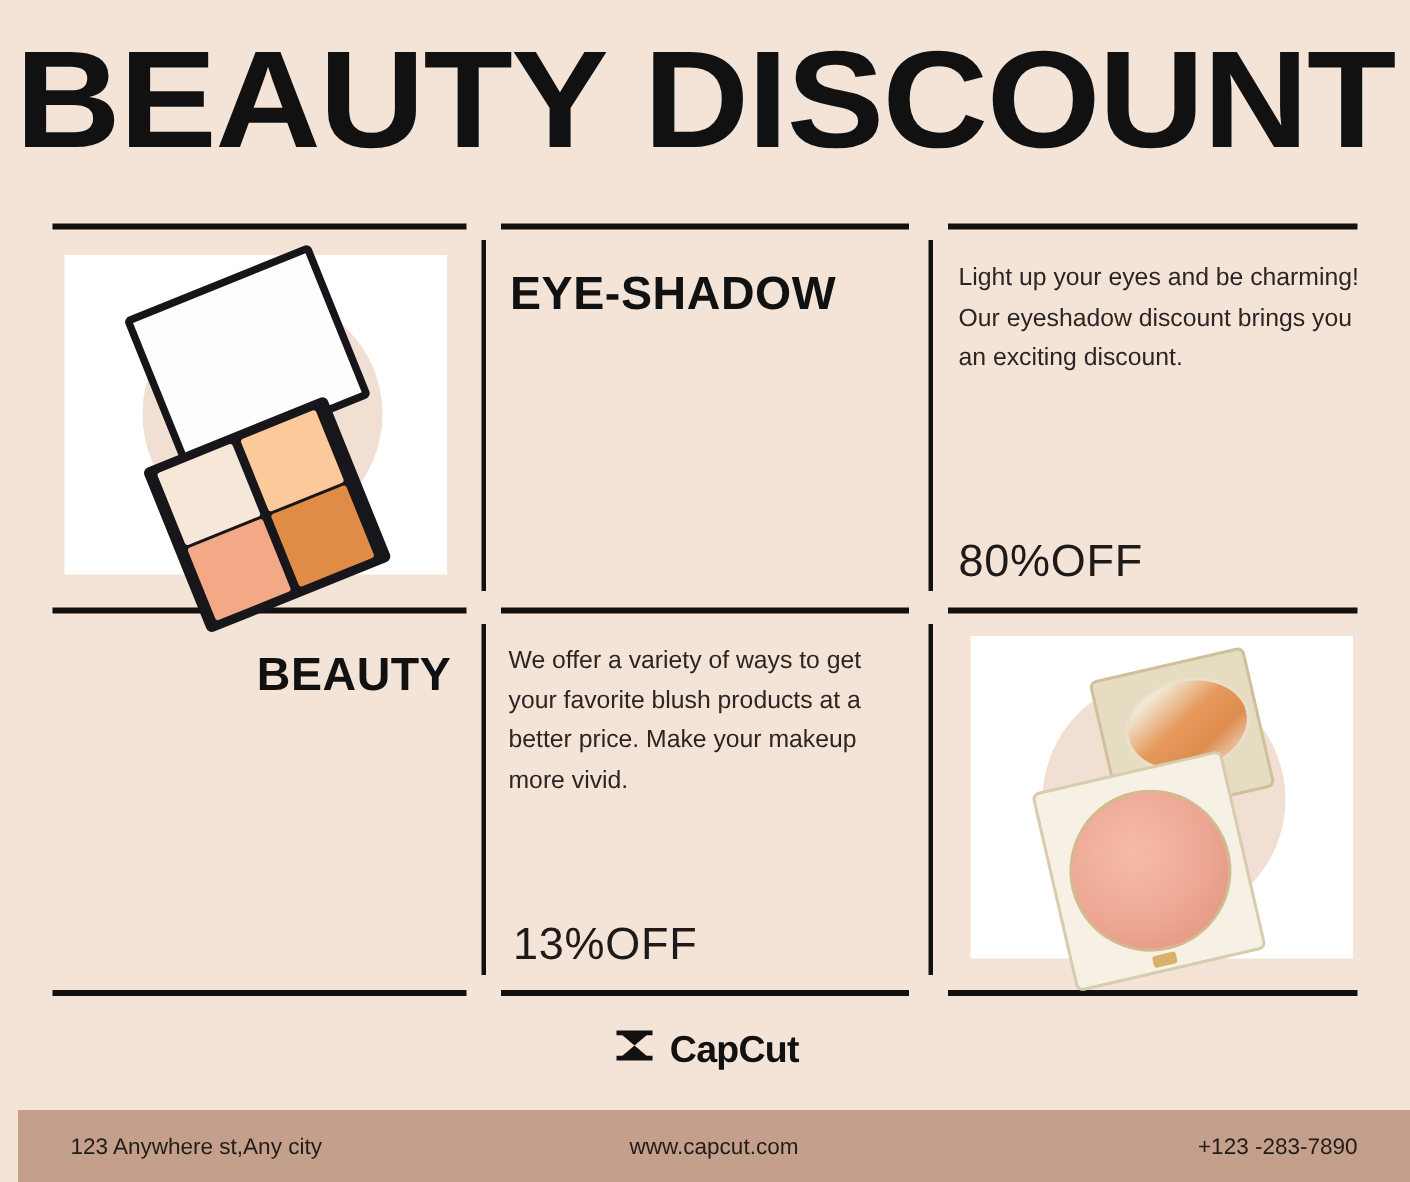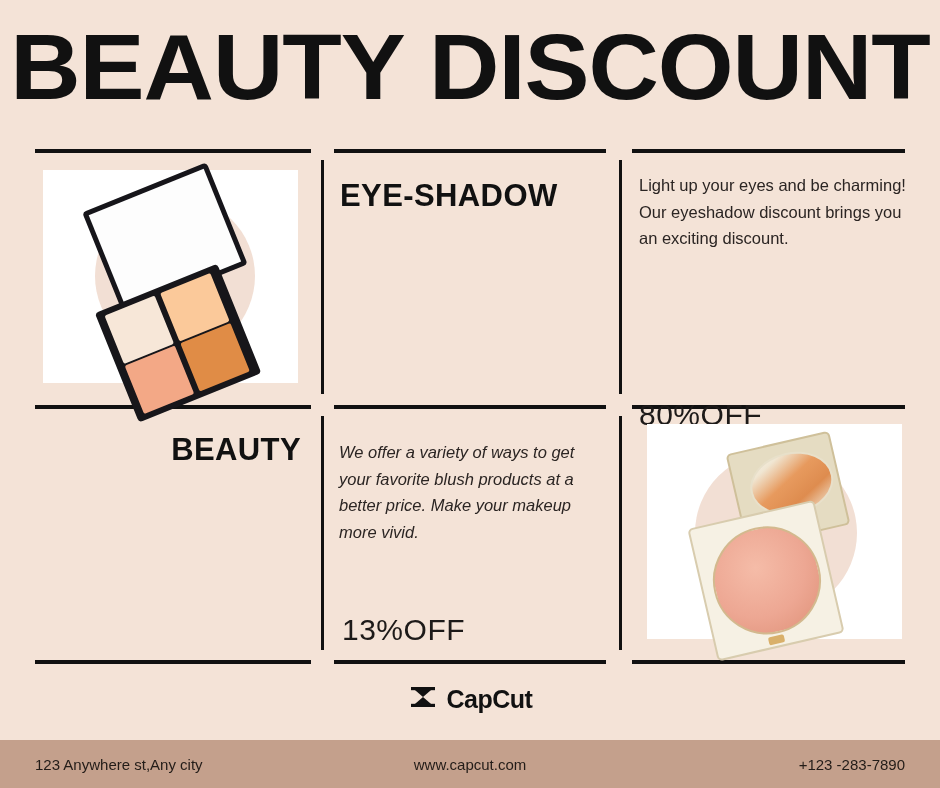--- a/index.html
+++ b/index.html
@@ -85,21 +85,21 @@
   .logo-text {
     font-size:25px;
     font-weight:bold;
     letter-spacing:-0.5px;
     color:#111111;
   }
 
   
   .footer {
     position:absolute;
-    left:0; right:0; bottom:0;
+    left:12px; right:0; bottom:0;
     height:48px;
     background:#C4A08C;
     display:flex;
     align-items:center;
   }
   .footer-item {
     font-size:15px;
     color:#231c18;
     position:absolute;
     white-space:nowrap;
@@ -208,25 +208,25 @@
       <div class="pan" style="left:8px;  top:60px; background:#F3A886;"></div>
       <div class="pan" style="left:68px; top:60px; background:#E08C46;"></div>
     </div>
   </div>
 </div>
 
 <div class="cell label-head" style="left:340px; top:178px;">EYE-SHADOW</div>
 
 <div class="cell body-copy" style="left:639px; top:172px; width:268px;">Light up your eyes and be charming! Our eyeshadow discount brings you an exciting discount.</div>
 
-<div class="cell discount" style="left:639px; top:358px;margin-top:40px;">80%OFF</div>
+<div class="cell discount" style="left:639px; top:358px;">80%OFF</div>
 
 <div class="cell label-head" style="left:35px; top:432px; width:266px; text-align:right;">BEAUTY</div>
 
-<div class="cell body-copy" style="left:339px; top:439px; width:268px;font-style:italic;">We offer a variety of ways to get your favorite blush products at a better price. Make your makeup more vivid.</div>
+<div class="cell body-copy" style="left:339px; top:427px; width:268px;">We offer a variety of ways to get your favorite blush products at a better price. Make your makeup more vivid.</div>
 
 <div class="cell discount" style="left:342px; top:613px;">13%OFF</div>
 
 <div class="img-card" style="left:647px; top:424px; width:255px; height:215px;">
   <div class="blob" style="left:48px; top:28px; width:162px; height:162px;"></div>
   <div class="blush" style="left:52px; top:28px; width:165px; height:165px;">
     <div class="blush-lid" style="left:46px; top:-8px;">
       <div class="blush-mirror" style="left:14px; top:10px;"></div>
     </div>
     <div class="blush-base" style="left:-8px; top:56px;">

